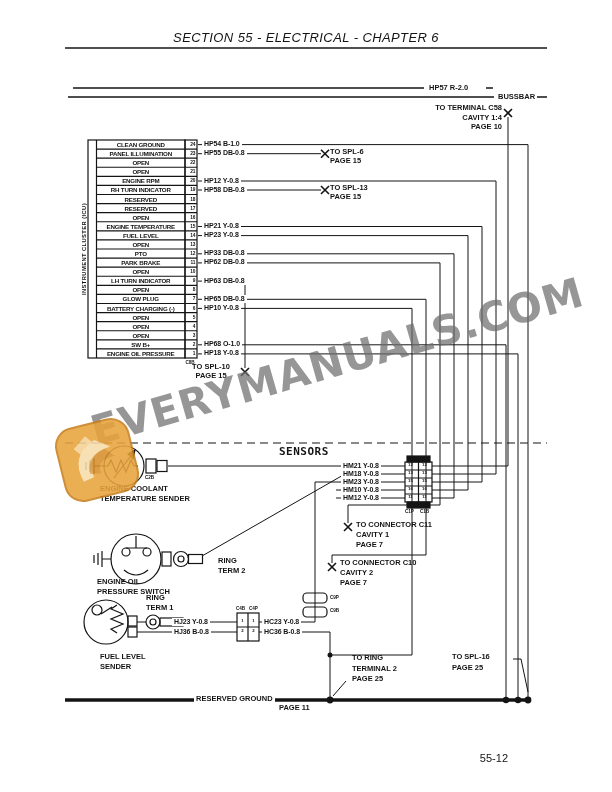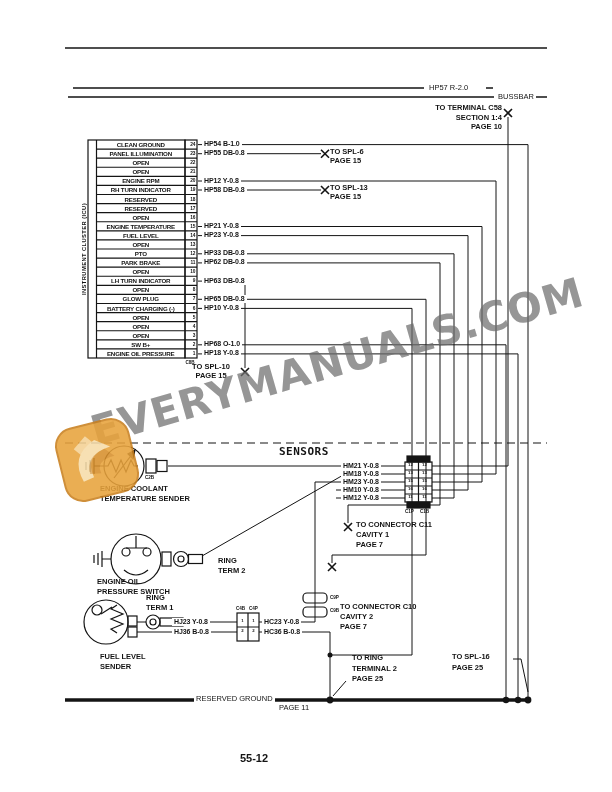--- a/index.html
+++ b/index.html
@@ -1,54 +1,55 @@
 <!DOCTYPE html>
 <html><head>
 <meta charset="utf-8">
 <style>
   html,body{margin:0;padding:0;background:#e8e8e8;}
   #page{position:relative;width:612px;height:792px;background:#ffffff;overflow:hidden;
         font-family:"Liberation Sans",sans-serif;color:#141414;}
   #wires{position:absolute;left:0;top:0;z-index:1;}
-  .txt{position:absolute;z-index:2;font-weight:normal;font-size:7.5px;line-height:1.15;
+  .txt{position:absolute;z-index:2;font-weight:bold;font-size:7.5px;line-height:1.15;
        white-space:nowrap;color:#141414;}
   .bgw{background:#fff;padding:0 2px;}
   .wirelbl{position:absolute;z-index:2;font-weight:bold;font-size:7px;letter-spacing:-0.1px;
        line-height:8.4px;height:8.4px;background:#fff;padding:0 2px;white-space:nowrap;}
   .blk{position:absolute;z-index:2;font-weight:bold;font-size:7.5px;white-space:nowrap;}
   .blk div{white-space:nowrap;}
   .rowlbl{position:absolute;z-index:2;left:96.5px;width:88.5px;text-align:center;
        font-weight:bold;font-size:6.2px;letter-spacing:-0.2px;overflow:hidden;}
   .pinnum{position:absolute;z-index:2;left:185.5px;width:10px;text-align:right;
        font-weight:bold;font-size:4.8px;}
   .tiny{position:absolute;z-index:2;font-weight:bold;font-size:4.6px;white-space:nowrap;}
   .pincell{position:absolute;z-index:2;width:9px;text-align:center;font-weight:bold;font-size:4.3px;}
   #hdr{position:absolute;left:0;top:30px;width:612px;text-align:center;z-index:2;
        font-style:italic;font-size:13px;letter-spacing:.4px;}
   #ttl{position:absolute;left:0;top:61px;width:612px;text-align:center;z-index:2;
        font-family:"DejaVu Sans Mono",monospace;font-weight:bold;font-size:13.5px;letter-spacing:1px;}
   #sens{position:absolute;left:276px;top:445px;z-index:2;background:#fff;padding:0 3px;
        font-family:"DejaVu Sans Mono",monospace;font-weight:bold;font-size:11px;letter-spacing:.5px;text-align:right;}
-  #ftr{position:absolute;left:0;top:752px;width:508px;text-align:center;z-index:2;
-       font-weight:bold;font-size:11px;}
+  #ftr{position:absolute;left:0;top:752px;width:508px;text-align:right;z-index:2;
+       font-weight:normal;font-size:11px;}
   #icu{position:absolute;left:78px;top:141px;width:12px;height:217px;z-index:2;}
   #icu span{position:absolute;left:6px;top:108px;transform:translate(-50%,-50%) rotate(-90deg);
        font-weight:bold;font-size:5.8px;letter-spacing:.4px;white-space:nowrap;}
   #wm{position:absolute;left:92px;top:408px;z-index:3;pointer-events:none;
       transform:rotate(-16deg);transform-origin:0 50%;
       font-family:"DejaVu Sans",sans-serif;font-weight:bold;font-size:41px;letter-spacing:1px;
       color:#6e6e6e;opacity:.72;white-space:nowrap;}
   #logo{position:absolute;left:57px;top:420px;z-index:3;pointer-events:none;
       transform:rotate(-14deg);opacity:.88;}
 </style>
 </head>
 <body>
 
 <div id="page">
 
+  <div id="hdr">SECTION 55 - ELECTRICAL - CHAPTER 6</div>
   <div id="sens">SENSORS</div>
   <div id="ftr">55-12</div>
   <div id="icu">
     <span>INSTRUMENT CLUSTER (ICU)</span>
   </div>
   <div id="wm">EVERYMANUALS.COM</div>
 
   <svg id="logo" width="80" height="80" viewBox="0 0 80 80">
     <rect x="3" y="3" width="74" height="74" rx="18" fill="#E8A33C" stroke="#C9801F" stroke-width="2"></rect>
     <path d="M22 58 Q14 30 42 20 L56 30 Q28 32 33 56 Z" fill="#F6DCA9"></path>
@@ -267,42 +268,42 @@
       <div class="pincell" style="left: 420px; top: 486.4px;">16</div>
       <div class="wirelbl" style="left: 341px; top: 493.8px;">HM12 Y-0.8</div>
       <div class="pincell" style="left: 406px; top: 494.4px;">11</div>
       <div class="pincell" style="left: 420px; top: 494.4px;">11</div>
       <div class="pincell" style="left: 238px; top: 618.4px;">1</div>
       <div class="pincell" style="left: 249px; top: 618.4px;">1</div>
       <div class="pincell" style="left: 238px; top: 628.4px;">2</div>
       <div class="pincell" style="left: 249px; top: 628.4px;">2</div>
       <div class="blk" style="left: 368px; top: 103px; width: 134px; text-align: right;">
         <div style="line-height: 9.5px;">TO TERMINAL C58</div>
-        <div style="line-height: 9.5px;">SECTION 1:4</div>
+        <div style="line-height: 9.5px;">CAVITY 1:4</div>
         <div style="line-height: 9.5px;">PAGE 10</div>
       </div>
       <div class="blk" style="left: 330px; top: 147px;">
         <div style="line-height: 9px;">TO SPL-6</div>
         <div style="line-height: 9px;">PAGE 15</div>
       </div>
       <div class="blk" style="left: 330px; top: 183px;">
         <div style="line-height: 9px;">TO SPL-13</div>
         <div style="line-height: 9px;">PAGE 15</div>
       </div>
       <div class="blk" style="left: 181px; top: 362px; width: 60px; text-align: center;">
         <div style="line-height: 9px;">TO SPL-10</div>
         <div style="line-height: 9px;">PAGE 15</div>
       </div>
       <div class="blk" style="left: 356px; top: 520px;">
         <div style="line-height: 10px;">TO CONNECTOR C11</div>
         <div style="line-height: 10px;">CAVITY 1</div>
         <div style="line-height: 10px;">PAGE 7</div>
       </div>
       <div class="blk" style="left: 340px; top: 558px;">
-        <div style="line-height: 10px; margin-top: 44px;">TO CONNECTOR C10</div>
+        <div style="line-height: 10px;">TO CONNECTOR C10</div>
         <div style="line-height: 10px;">CAVITY 2</div>
         <div style="line-height: 10px;">PAGE 7</div>
       </div>
       <div class="blk" style="left: 352px; top: 653px;">
         <div style="line-height: 10.5px;">TO RING</div>
         <div style="line-height: 10.5px;">TERMINAL 2</div>
         <div style="line-height: 10.5px;">PAGE 25</div>
       </div>
       <div class="blk" style="left: 452px; top: 652px; width: 60px; text-align: left;">
         <div style="line-height: 10.5px;">TO SPL-16</div>

